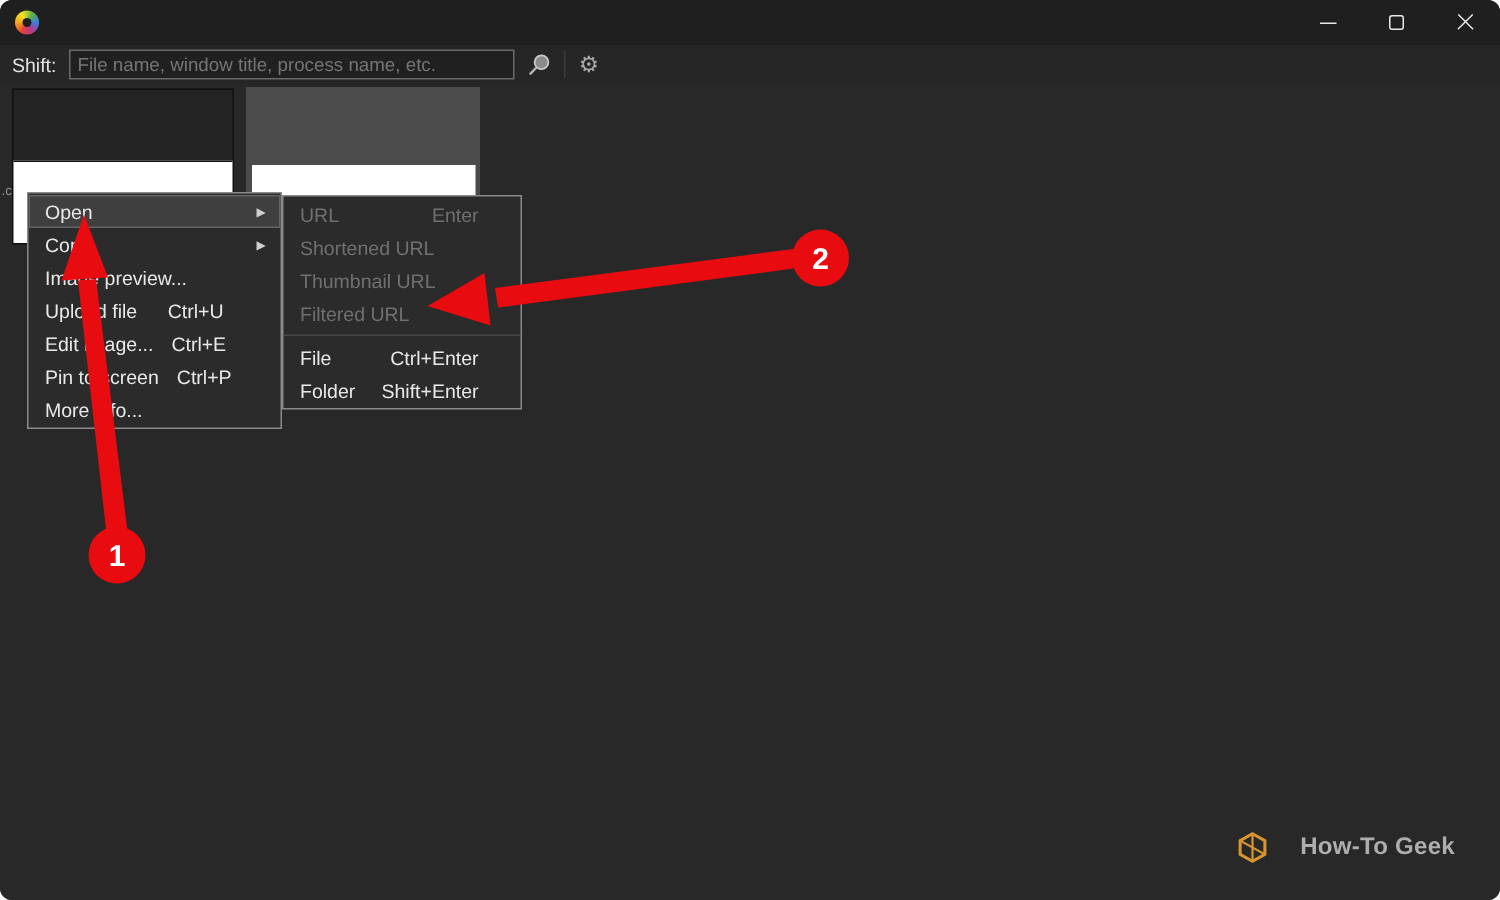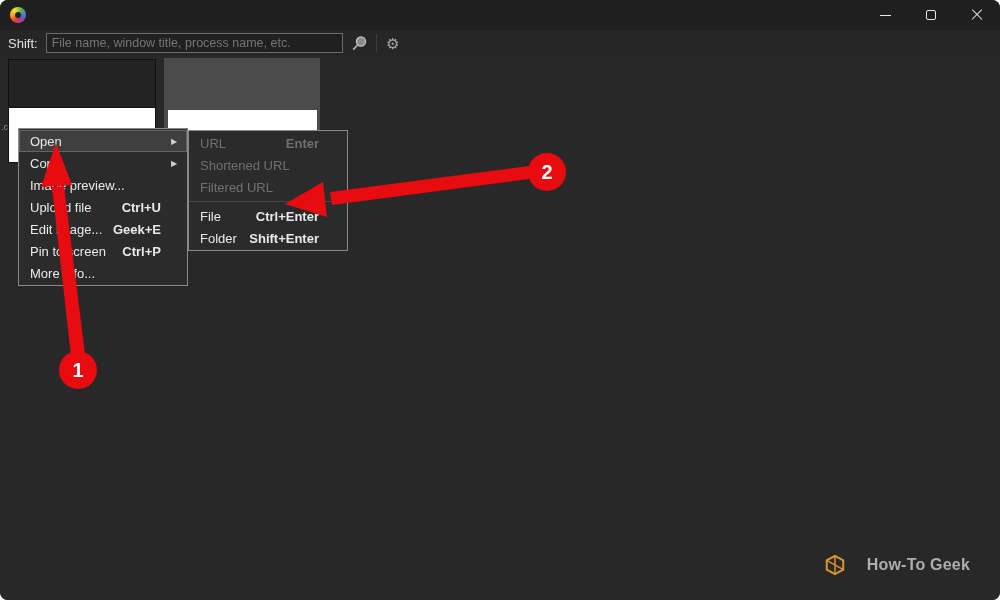--- a/index.html
+++ b/index.html
@@ -68,23 +68,23 @@
   }
   
   .menu {
     position:absolute; background:#2b2b2b; border:1px solid #8a8a8a;
     padding:1px 0; z-index:5;
   }
   .menu-left { left:18px; top:72px; width:170px; }
   .menu-sub  { left:188px; top:74px; width:160px; }
   .mi {
     height:22px; display:flex; align-items:center; padding-left:11px;
-    font-size:13px; color:#e9e9e9; white-space:nowrap; cursor:default;
-  }
-  .mi .sc { margin-left:auto;font-weight:bold; }
+    font-size:13px; color:#e9e9e9; white-space:nowrap; cursor:default;gap:12px;
+  }
+  .mi .sc { margin-left:auto; }
   .menu-left .mi .arr { width:26px; text-align:center; font-size:8px; color:#cfcfcf; flex:0 0 auto; }
   .menu-left .mi .sc { margin-left:auto; }
   .menu-sub .mi { padding-right:28px;justify-content:space-between; }
   .mi.hl { background:#3f3f3f; box-shadow:inset 0 0 0 1px #646464; }
   .mi.disabled { color:#707070; }
   .msep { border-top:1px solid #474747; margin:3px 0; height:0; }
   
   .overlay { position:absolute; left:0; top:0; width:1000px; height:544px; pointer-events:none; z-index:10; }
   
   .watermark {
@@ -153,21 +153,21 @@
         <span class="sc"></span>
         <span class="arr"></span>
       </div>
       <div class="mi">
         <span>Upload file</span>
         <span class="sc">Ctrl+U</span>
         <span class="arr"></span>
       </div>
       <div class="mi">
         <span>Edit image...</span>
-        <span class="sc">Geek+E</span>
+        <span class="sc">Ctrl+E</span>
         <span class="arr"></span>
       </div>
       <div class="mi">
         <span>Pin to screen</span>
         <span class="sc">Ctrl+P</span>
         <span class="arr"></span>
       </div>
       <div class="mi">
         <span>More info...</span>
         <span class="sc"></span>
@@ -175,20 +175,24 @@
       </div>
     </div>
 
     <div class="menu menu-sub">
       <div class="mi disabled">
         <span>URL</span>
         <span class="sc">Enter</span>
       </div>
       <div class="mi disabled">
         <span>Shortened URL</span>
+        <span class="sc"></span>
+      </div>
+      <div class="mi disabled">
+        <span>Thumbnail URL</span>
         <span class="sc"></span>
       </div>
       <div class="mi disabled">
         <span>Filtered URL</span>
         <span class="sc"></span>
       </div>
       <div class="msep"></div>
       <div class="mi">
         <span>File</span>
         <span class="sc">Ctrl+Enter</span>

